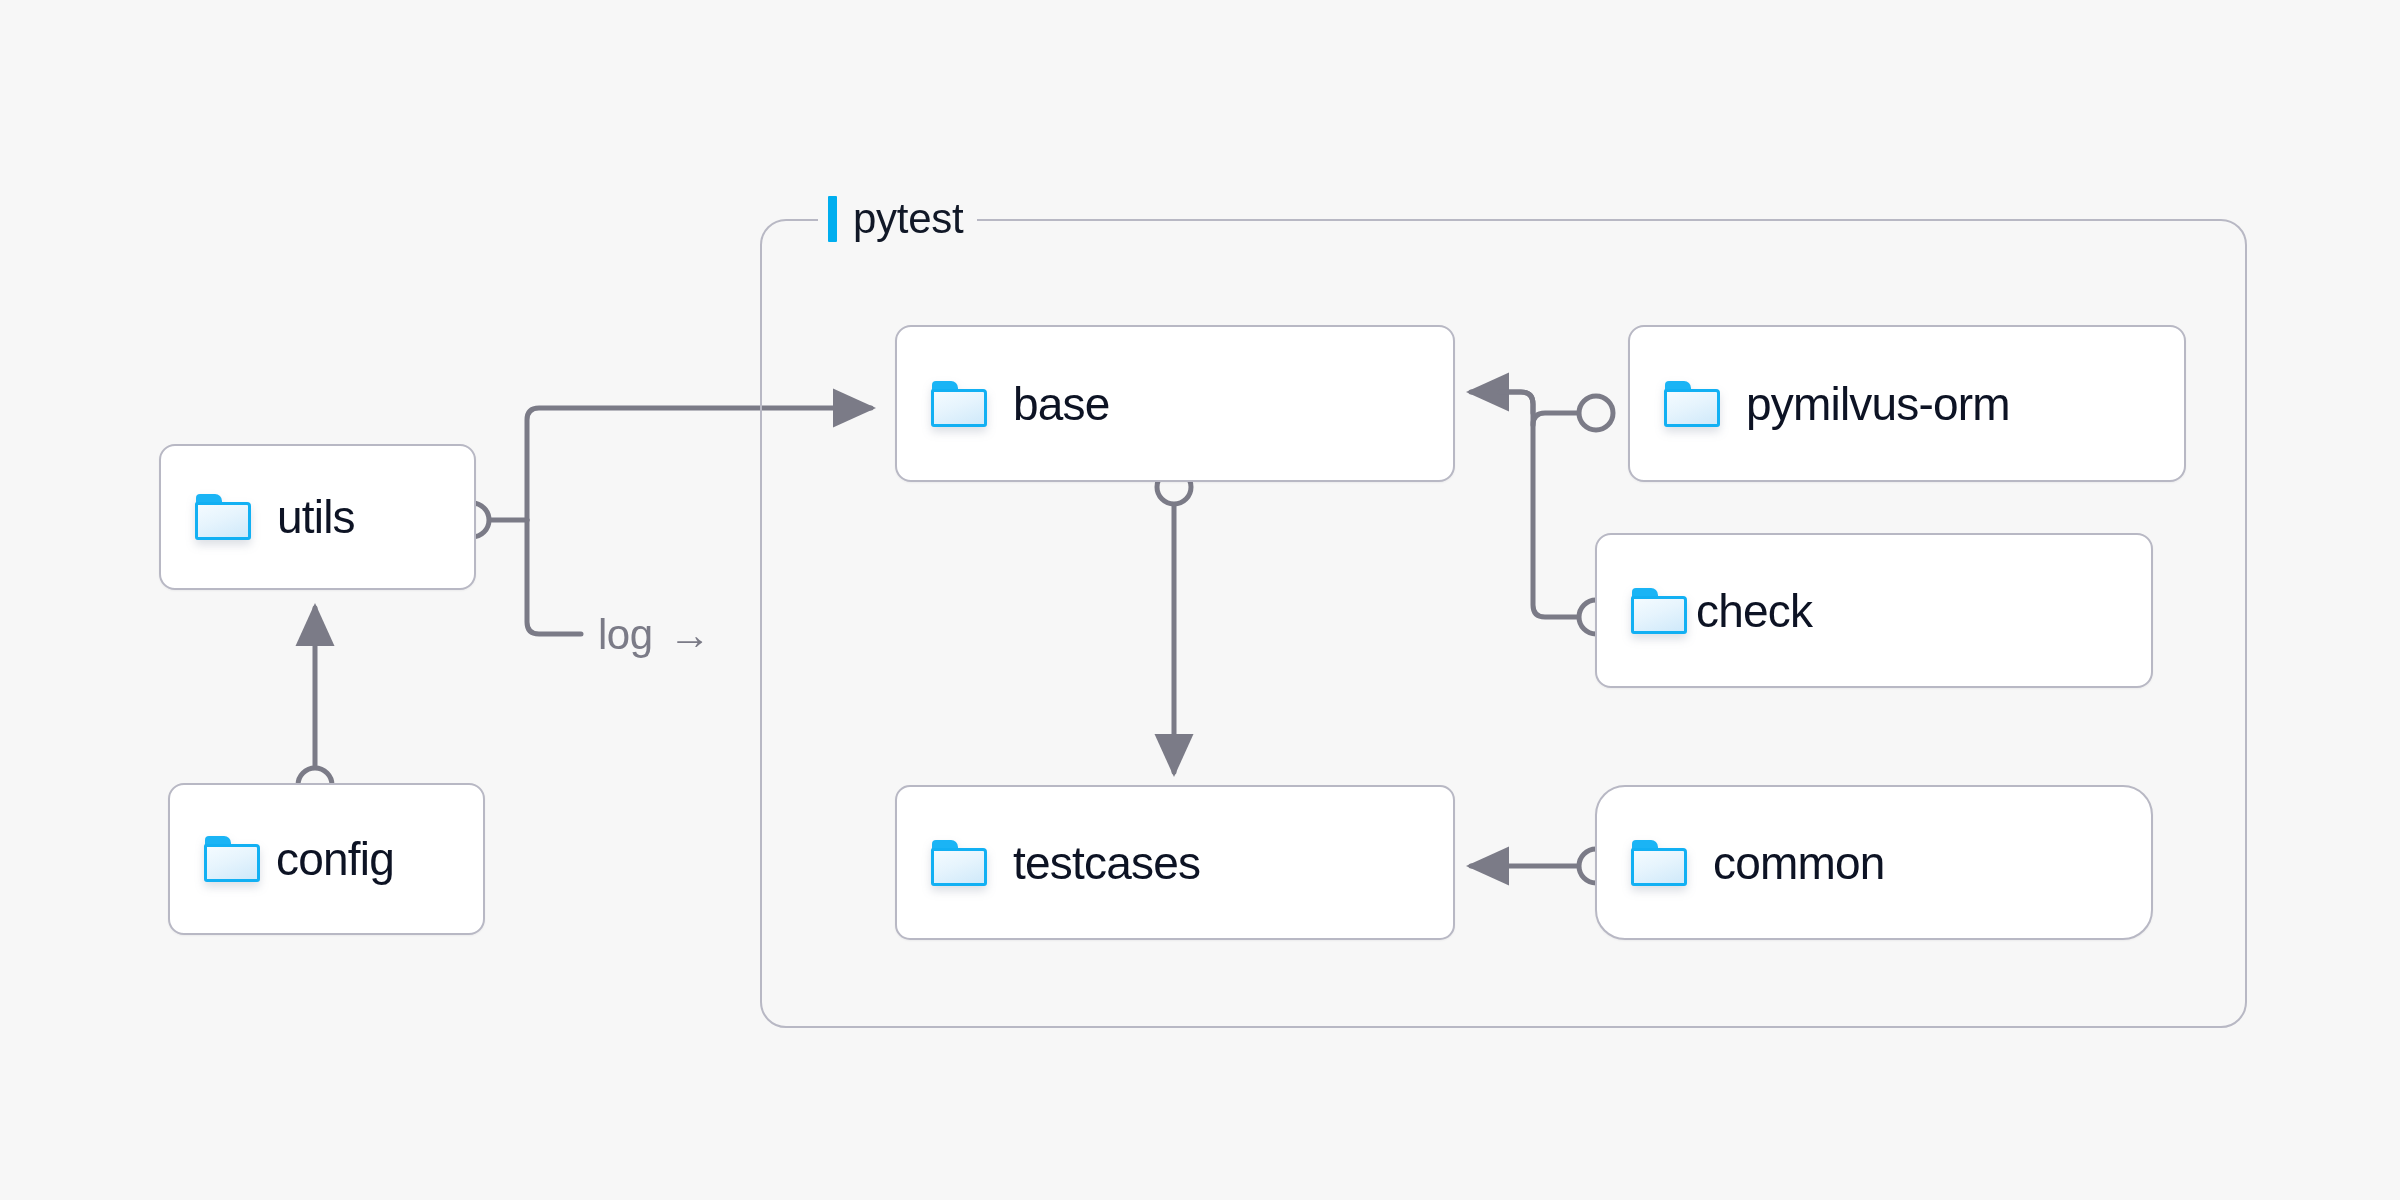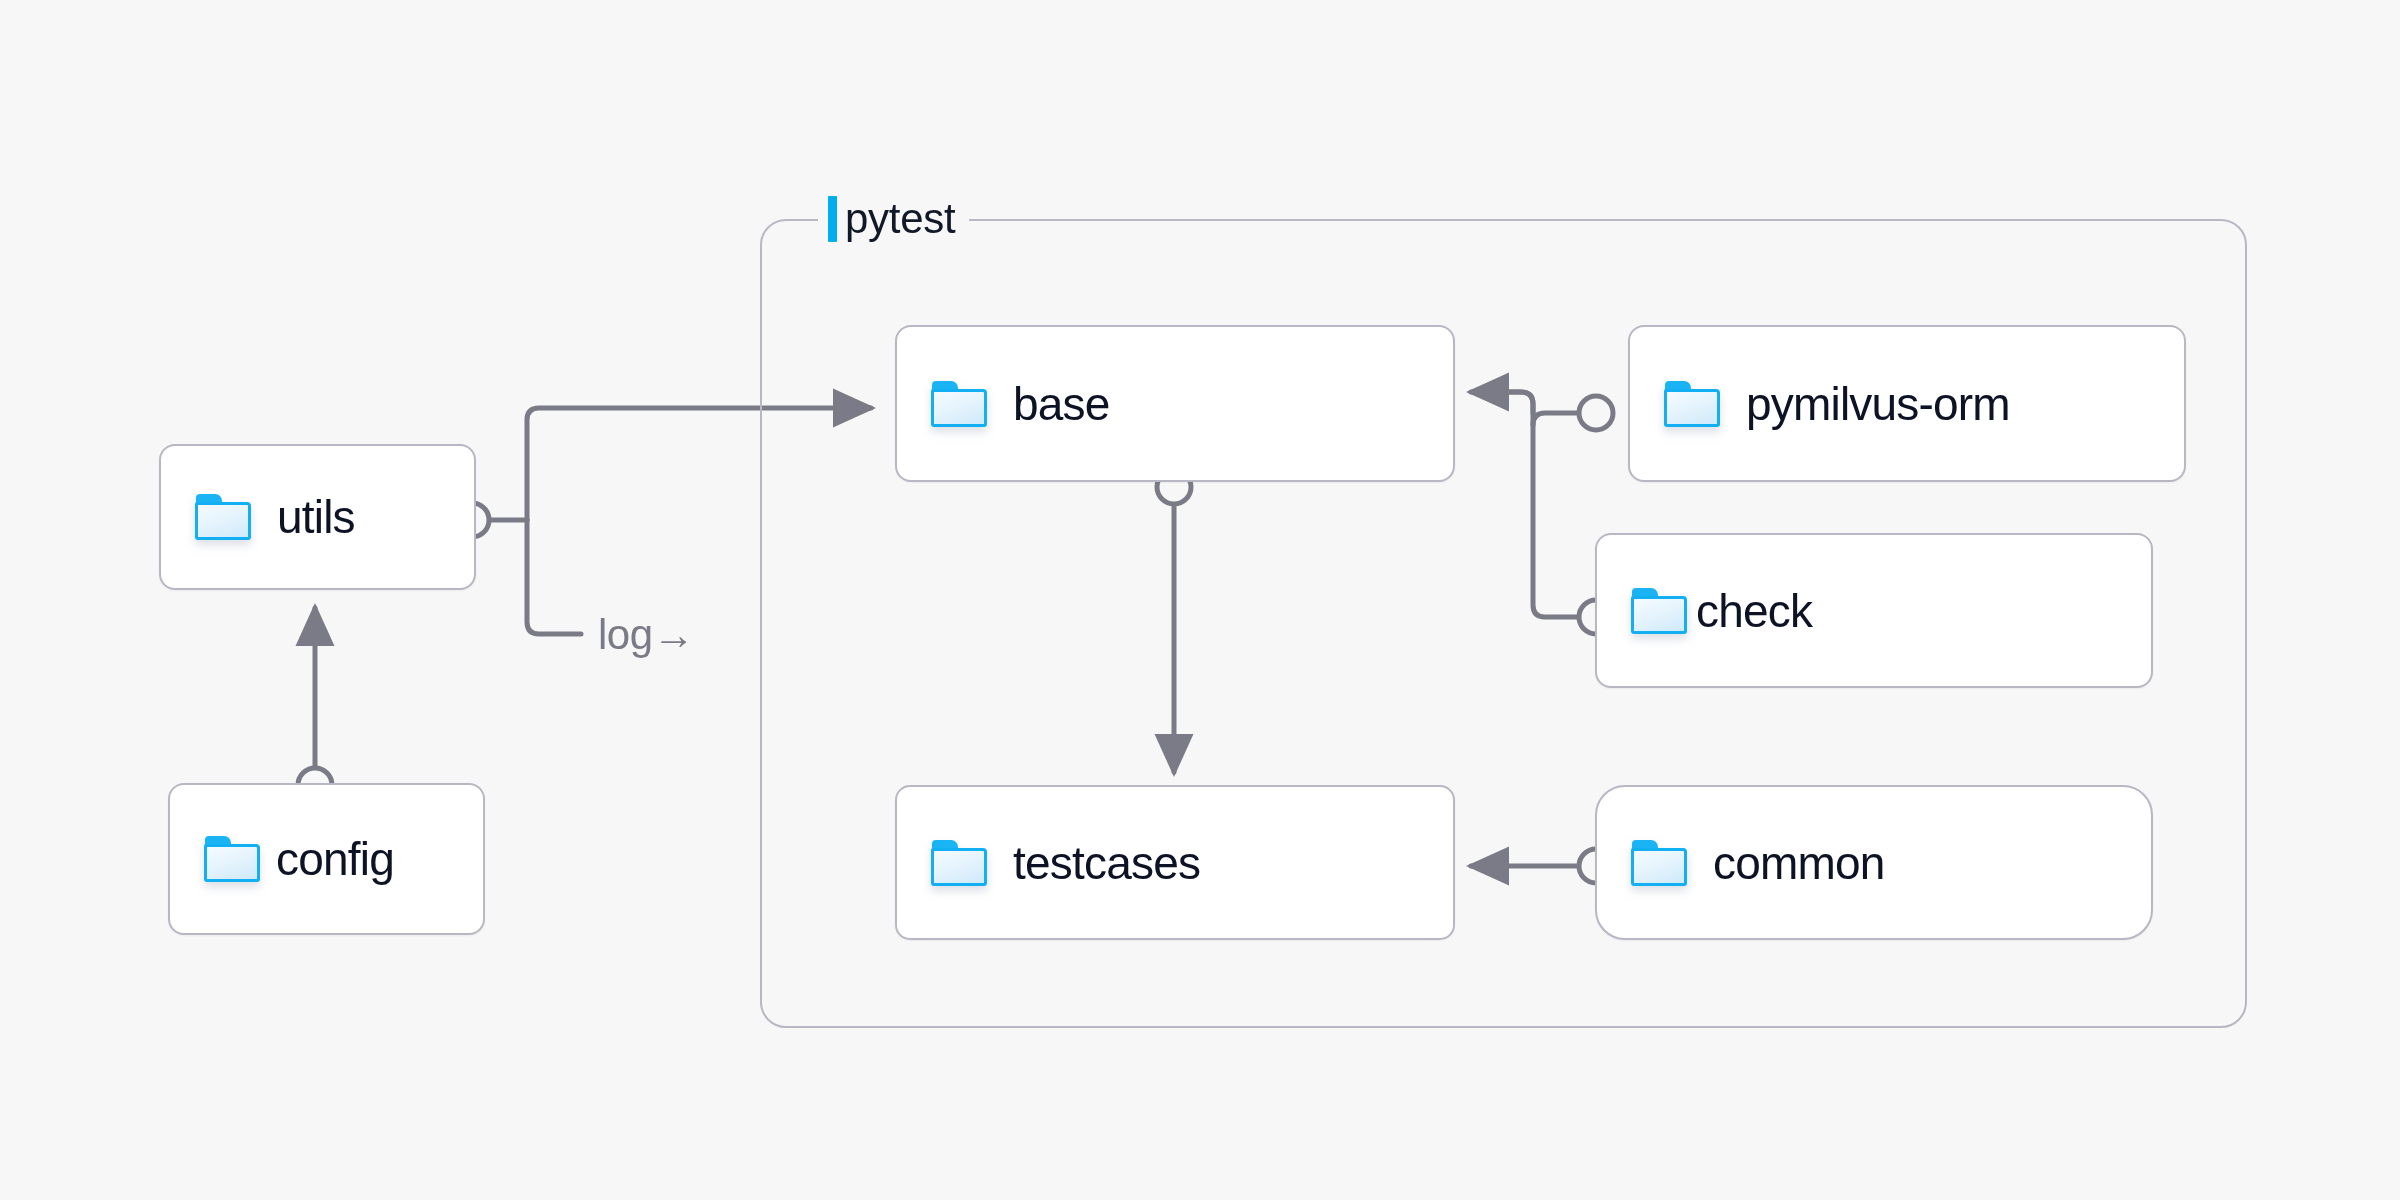--- a/index.html
+++ b/index.html
@@ -32,21 +32,21 @@
     position: absolute;
     border: 2px solid #b8b8c4;
     border-radius: 26px;
     background: transparent;
     box-sizing: border-box;
   }
   .group-label {
     position: absolute;
     display: flex;
     align-items: center;
-    gap: 8px;
+    gap: 16px;
     background: #f7f7f7;
     padding: 0 14px 0 10px;
     height: 58px;
   }
   .group-label .bar {
     width: 9px;
     height: 46px;
     background: #00aeef;
     border-radius: 1px;
     flex: none;
@@ -110,21 +110,21 @@
 
   
   .edge-label {
     position: absolute;
     font-size: 42px;
     color: #7b7b87;
     letter-spacing: -0.5px;
     white-space: nowrap;
     display: flex;
     align-items: flex-end;
-    gap: 0;
+    gap: 16px;
   }
 </style>
 </head>
 <body>
 
 <div id="stage">
 
   <svg id="edges" viewBox="0 0 2400 1200" width="2400" height="1200">
     <defs>
       <marker id="arrowhead" markerWidth="9" markerHeight="9" refX="7.6" refY="4.5" orient="auto" markerUnits="strokeWidth">

